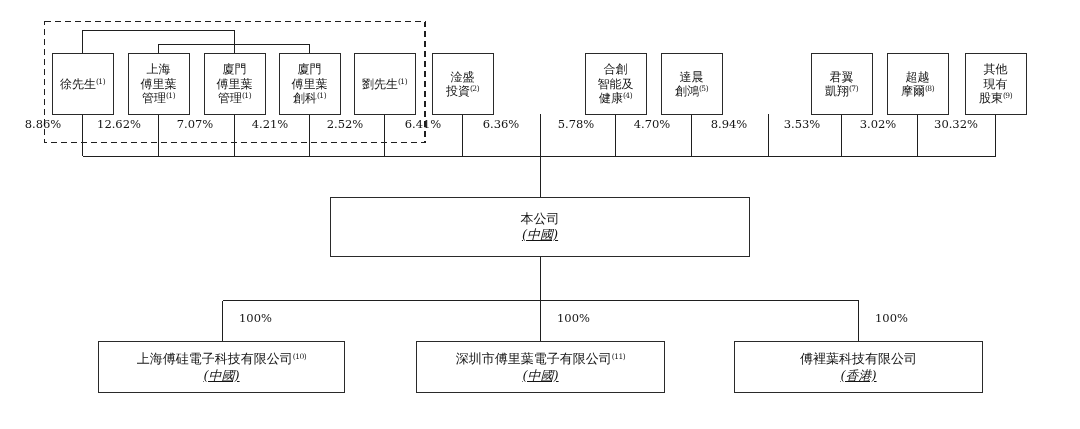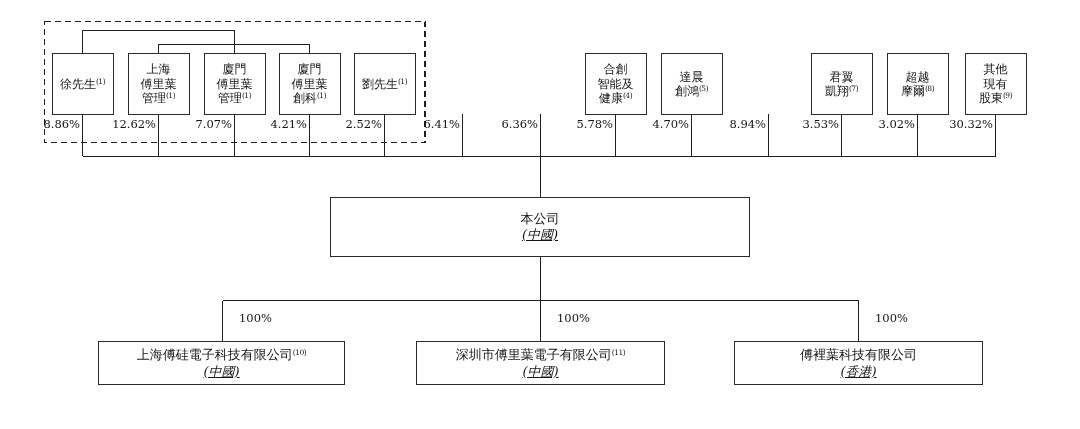--- a/index.html
+++ b/index.html
@@ -4,24 +4,24 @@
 <style>
   html,body{margin:0;padding:0;background:#ffffff;}
   body{width:1080px;height:429px;font-family:"DejaVu Serif","Liberation Serif",serif;color:#141414;}
   .canvas{position:relative;width:1080px;height:429px;background:#ffffff;overflow:hidden;}
   svg.wires{position:absolute;left:0;top:0;width:1080px;height:429px;}
   .node{position:absolute;background:#ffffff;border:1.3px solid #2a2a2a;box-sizing:border-box;
         display:flex;flex-direction:column;align-items:center;justify-content:center;text-align:center;}
   .sh{width:62px;height:62px;top:53px;font-size:12px;line-height:14.5px;}
   .ln{display:block;white-space:nowrap;}
   sup{font-size:7.5px;line-height:0;vertical-align:4px;letter-spacing:-0.5px;}
-  .pct{position:absolute;top:117px;width:74px;text-align:right;font-size:11.5px;}
+  .pct{position:absolute;top:117px;width:74px;text-align:center;font-size:11.5px;}
   .company{left:330px;top:197px;width:420px;height:60px;font-size:13px;line-height:16px;}
   .jur{font-style:italic;text-decoration:underline;}
-  .sub{top:341px;height:44px;font-size:13px;line-height:17px;}
+  .sub{top:341px;height:52px;font-size:13px;line-height:17px;}
   .pct100{position:absolute;top:311px;font-size:11.5px;}
 </style>
 </head>
 <body>
 
 <div class="canvas">
 
   <svg class="wires" viewBox="0 0 1080 429" fill="none" stroke="#1f1f1f" stroke-width="1.1" shape-rendering="crispEdges">
     <rect x="44.5" y="21.5" width="380.5" height="121" stroke-dasharray="6 4" stroke-width="1.2"></rect>
     <path d="M82.5 54 V30.5 H234.5 V54"></path>
@@ -47,20 +47,24 @@
     <span class="ln">傅里葉</span>
     <span class="ln"><span>管理</span><sup>(1)</sup></span>
   </div>
   <div class="node sh" style="left:278.5px">
     <span class="ln">廈門</span>
     <span class="ln">傅里葉</span>
     <span class="ln"><span>創科</span><sup>(1)</sup></span>
   </div>
   <div class="node sh" style="left:353.5px">
     <span class="ln"><span>劉先生</span><sup>(1)</sup></span>
+  </div>
+  <div class="node sh" style="left:431.5px">
+    <span class="ln">淦盛</span>
+    <span class="ln"><span>投資</span><sup>(2)</sup></span>
   </div>
   <div class="node sh" style="left:584.5px">
     <span class="ln">合創</span>
     <span class="ln">智能及</span>
     <span class="ln"><span>健康</span><sup>(4)</sup></span>
   </div>
   <div class="node sh" style="left:660.5px">
     <span class="ln">達晨</span>
     <span class="ln"><span>創鴻</span><sup>(5)</sup></span>
   </div>

